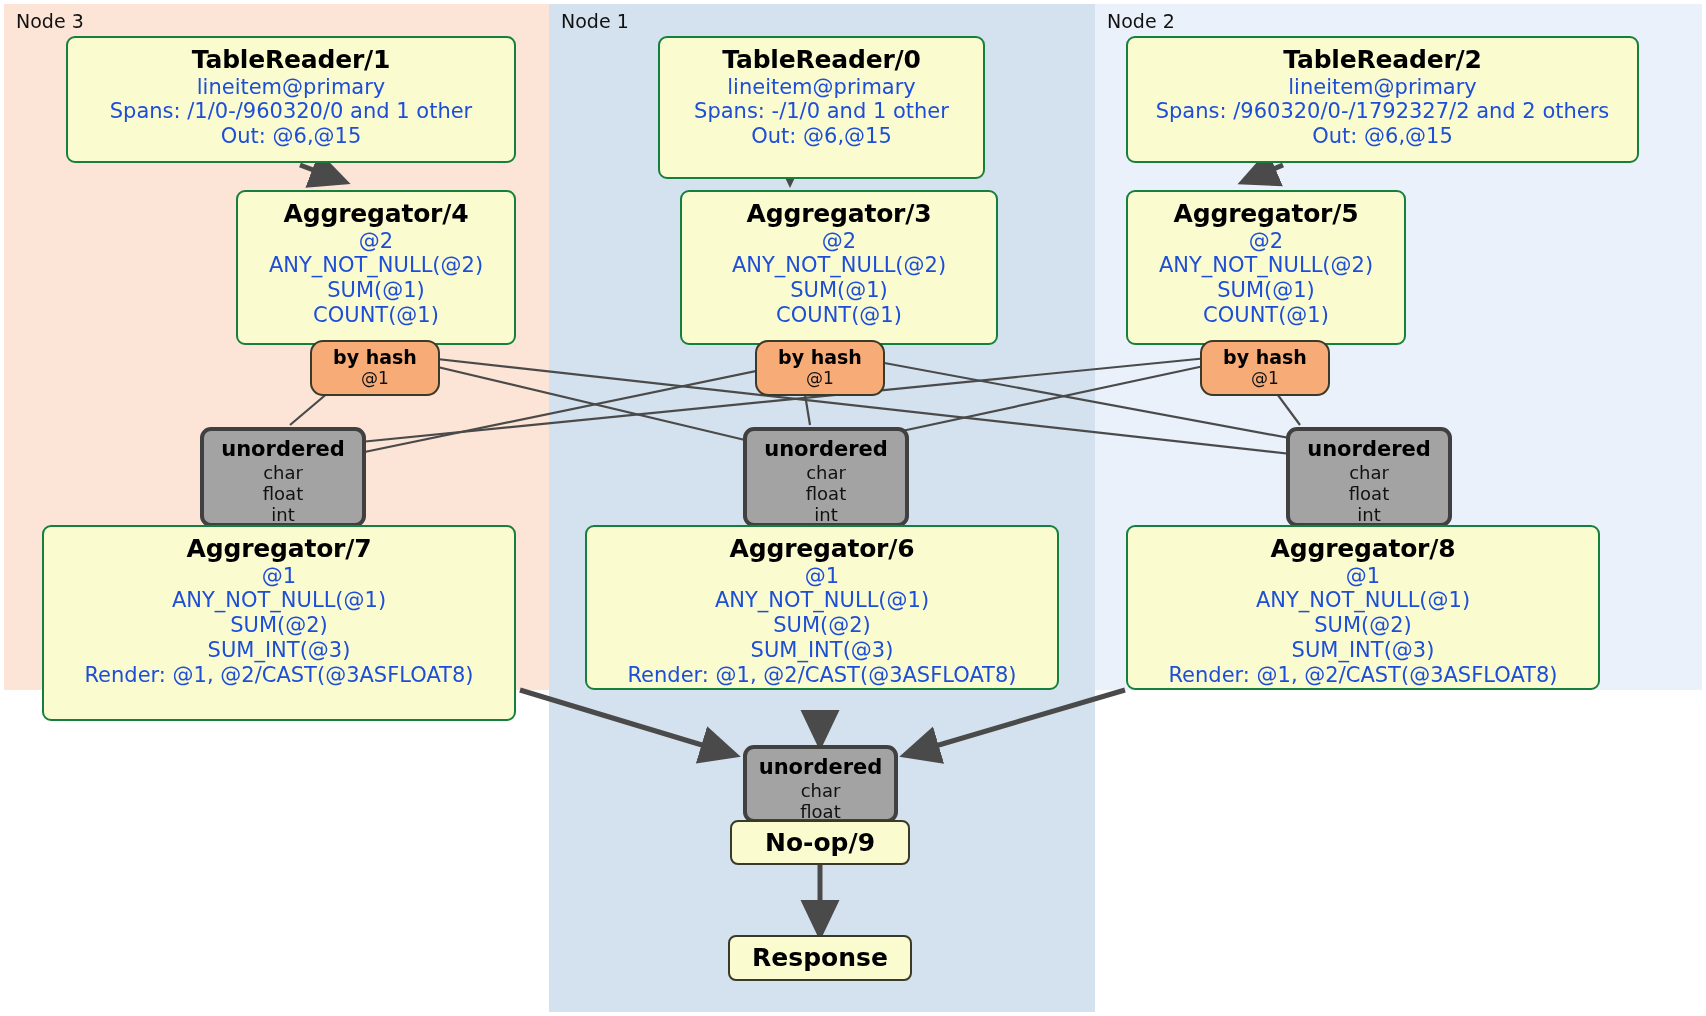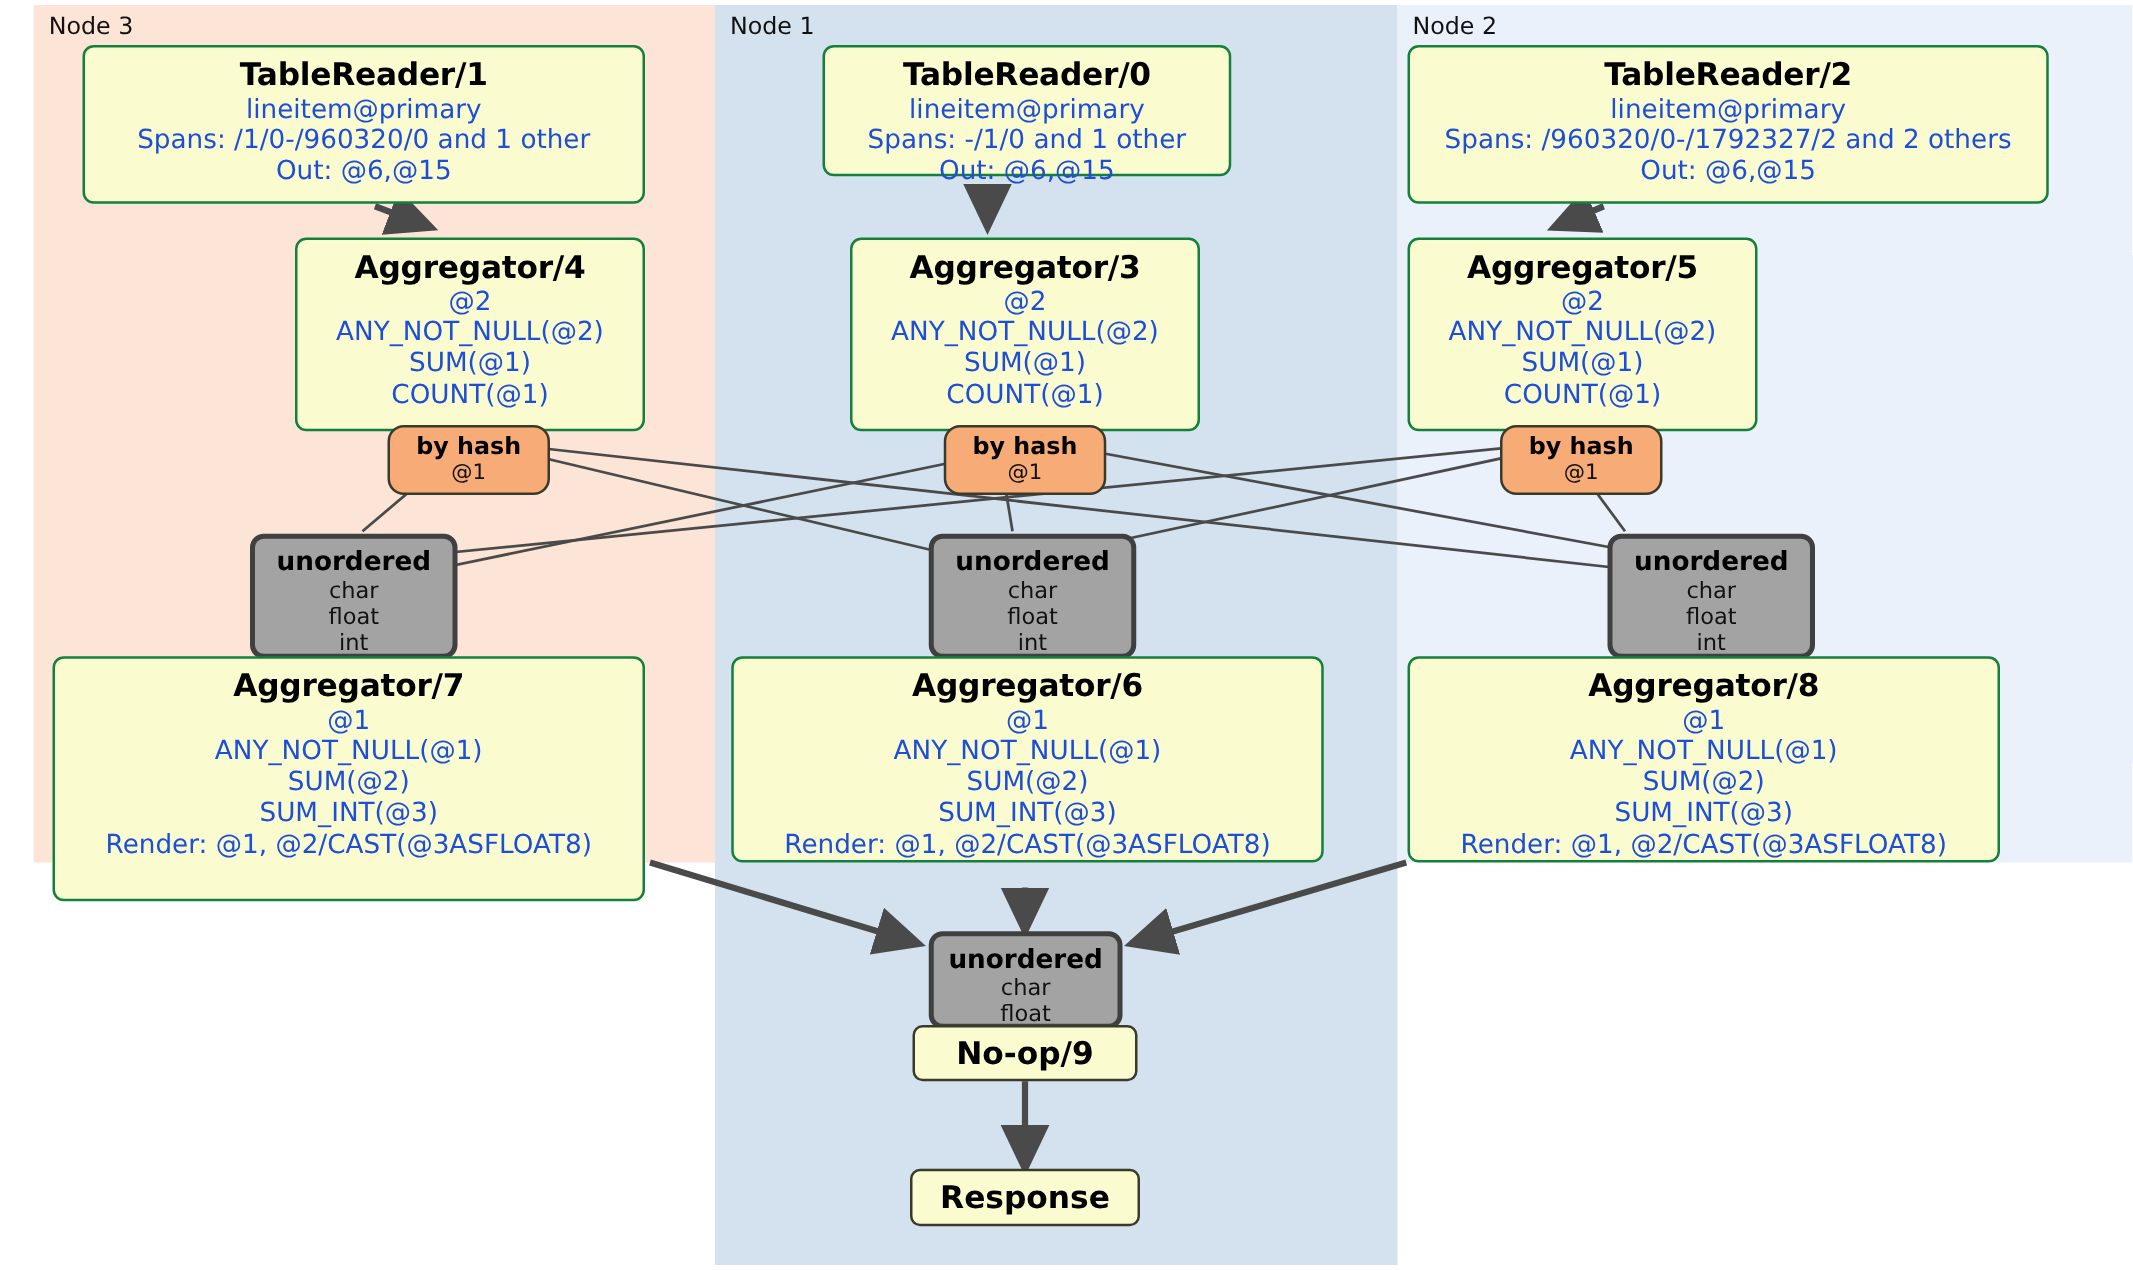--- a/index.html
+++ b/index.html
@@ -14,21 +14,20 @@
     position: relative;
     width: 1706px;
     height: 1016px;
     overflow: hidden;
     background: #ffffff;
   }
   
   .panel {
     position: absolute;
     box-sizing: border-box;
-    margin-left: 23px;
   }
   .panel-label {
     position: absolute;
     left: 12px;
     top: 6px;
     font-size: 19px;
     color: #111;
     white-space: nowrap;
   }
   #panel-node3 { left: 4px;    top: 4px;  width: 545px;  height: 686px; background: #fce4d6; }
@@ -168,21 +167,21 @@
     </g>
   </svg>
 
   <div class="box proc" style="left:66px; top:36px; width:450px; height:127px;">
     <div class="title">TableReader/1</div>
     <div class="line">lineitem@primary</div>
     <div class="line">Spans: /1/0-/960320/0 and 1 other</div>
     <div class="line">Out: @6,@15</div>
   </div>
 
-  <div class="box proc" style="left:658px; top:36px; width:327px; height:105px;">
+  <div class="box proc" style="left:658px; top:36px; width:327px; height:143px;">
     <div class="title">TableReader/0</div>
     <div class="line">lineitem@primary</div>
     <div class="line">Spans: -/1/0 and 1 other</div>
     <div class="line">Out: @6,@15</div>
   </div>
 
   <div class="box proc" style="left:1126px; top:36px; width:513px; height:127px;">
     <div class="title">TableReader/2</div>
     <div class="line">lineitem@primary</div>
     <div class="line">Spans: /960320/0-/1792327/2 and 2 others</div>
@@ -190,21 +189,21 @@
   </div>
 
   <div class="box proc" style="left:236px; top:190px; width:280px; height:155px;">
     <div class="title">Aggregator/4</div>
     <div class="line">@2</div>
     <div class="line">ANY_NOT_NULL(@2)</div>
     <div class="line">SUM(@1)</div>
     <div class="line">COUNT(@1)</div>
   </div>
 
-  <div class="box proc" style="left:680px; top:190px; width:280px; height:155px;">
+  <div class="box proc" style="left:680px; top:190px; width:318px; height:155px;">
     <div class="title">Aggregator/3</div>
     <div class="line">@2</div>
     <div class="line">ANY_NOT_NULL(@2)</div>
     <div class="line">SUM(@1)</div>
     <div class="line">COUNT(@1)</div>
   </div>
 
   <div class="box proc" style="left:1126px; top:190px; width:280px; height:155px;">
     <div class="title">Aggregator/5</div>
     <div class="line">@2</div>

